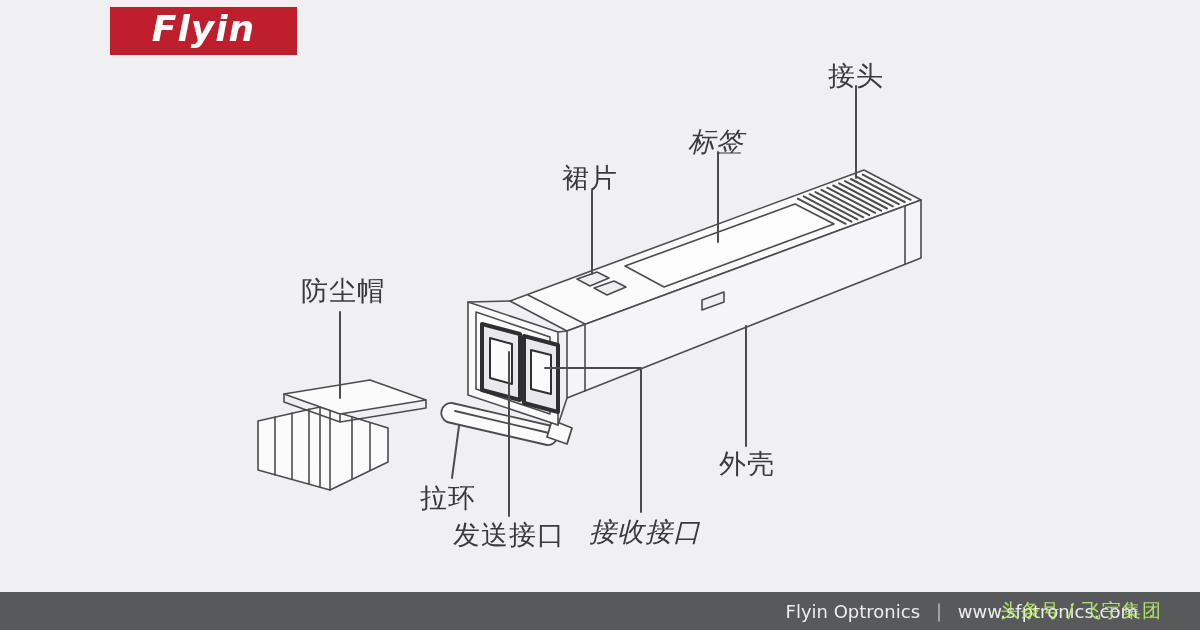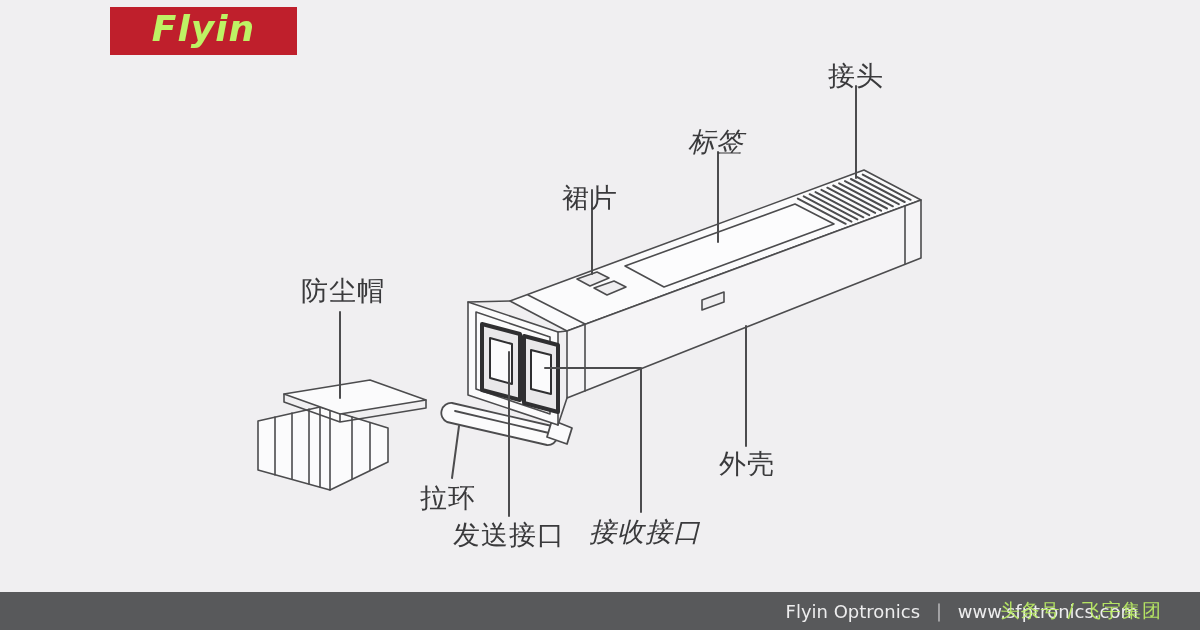--- a/index.html
+++ b/index.html
@@ -10,21 +10,21 @@
     overflow:hidden;
     font-family:"DejaVu Sans","Liberation Sans",sans-serif;
   }
   .logo{
     position:absolute;left:110px;top:7px;
     width:187px;height:48px;
     background:#bf1f2c;
     display:flex;align-items:center;justify-content:center;
   }
   .logo span{
-    color:#bef264;
+    color:#ffffff;
     font-size:36px;
     font-weight:bold;
     font-style:italic;
     letter-spacing:1px;
     line-height:1;
     padding-bottom:4px;
   }
   svg.diagram{
     position:absolute;left:0;top:0;width:1200px;height:630px;
   }
@@ -110,21 +110,21 @@
       <path d="M340 312 L340 398"></path>
       <path d="M746 446 L746 326"></path>
       <path d="M452 478 L459 426"></path>
       <path d="M509 516 L509 352"></path>
       <path d="M545 368 L641 368 L641 512"></path>
     </g>
   </svg>
 
   <div class="diag-label" style="left:856px;top:58px;">接头</div>
   <div class="diag-label" style="left:716px;top:124px;font-style:italic;">标签</div>
-  <div class="diag-label" style="left:590px;top:160px;margin-top:20px;">裙片</div>
+  <div class="diag-label" style="left:590px;top:160px;">裙片</div>
   <div class="diag-label" style="left:343px;top:273px;">防尘帽</div>
   <div class="diag-label" style="left:747px;top:446px;">外壳</div>
   <div class="diag-label" style="left:448px;top:480px;font-family:Liberation Serif, serif;">拉环</div>
   <div class="diag-label" style="left:509px;top:517px;">发送接口</div>
   <div class="diag-label" style="left:645px;top:514px;font-style:italic;">接收接口</div>
 
   <div class="footer">
     <div class="footer-text">
       <span>Flyin Optronics</span>
       <span class="sep">｜</span>

